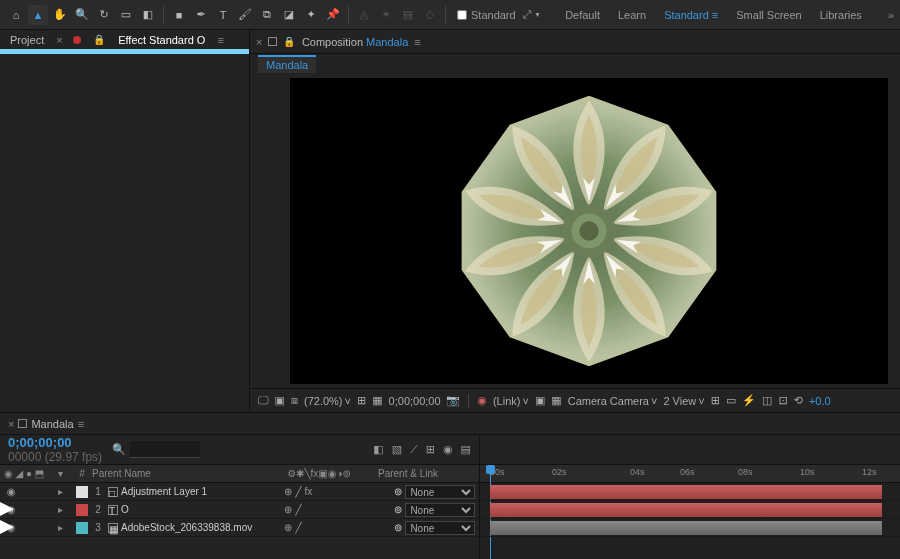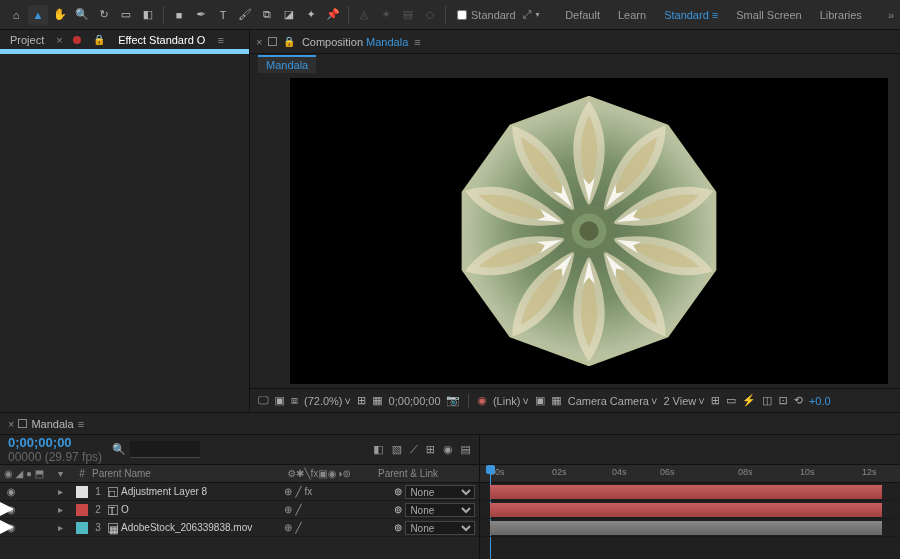--- a/index.html
+++ b/index.html
@@ -265,21 +265,21 @@
       <div id="layer-rows">
           <div class="layer-row">
     <div class="col-toggles">
               <span class="eye">◉</span>
             </div>
     <div class="col-label"><span style="color:#888">▸</span></div>
     <span class="chip chip-white" style="width:12px;height:12px;margin:0 2px"></span>
     <div class="idx">1</div>
     <div class="lname">
               <span class="lico">□</span>
-              <span>Adjustment Layer 8</span>
+              <span>Adjustment Layer 1</span>
             </div>
     <div class="switches">
               <span>⊕</span>
               <span>╱</span>
               <span>fx</span>
             </div>
     <div class="parent">
               <span>⊚</span>
               <select><option>None</option></select>
             </div>
@@ -323,22 +323,22 @@
               <span>⊚</span>
               <select><option>None</option></select>
             </div>
           </div>
         </div>
     </div>
     <div class="tl-track">
       <div class="ruler" id="ruler">
           <span style="left: 10px;">00s</span>
           <span style="left: 72px;">02s</span>
-          <span style="left: 132px;">04s</span>
-          <span style="left: 180px;">06s</span>
+          <span style="left: 150px;">04s</span>
+          <span style="left: 200px;">06s</span>
           <span style="left: 258px;">08s</span>
           <span style="left: 320px;">10s</span>
           <span style="left: 382px;">12s</span>
         </div>
       <div class="playhead"></div>
       <div class="track-row">
           <div class="bar bar-red"></div>
         </div>
       <div class="track-row">
           <div class="bar bar-red"></div>

